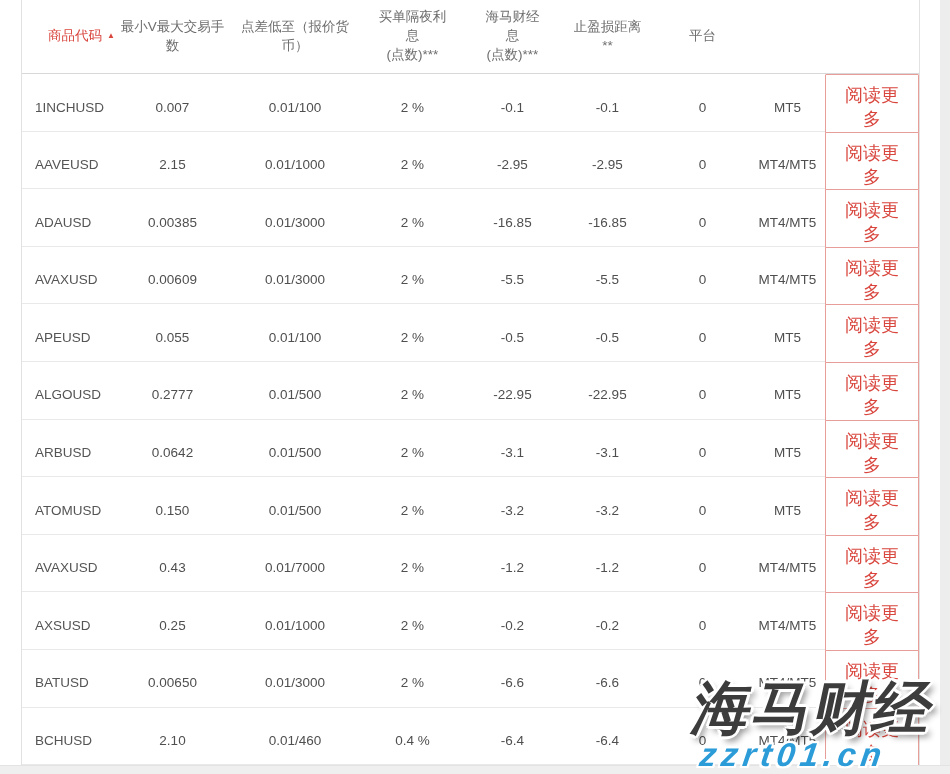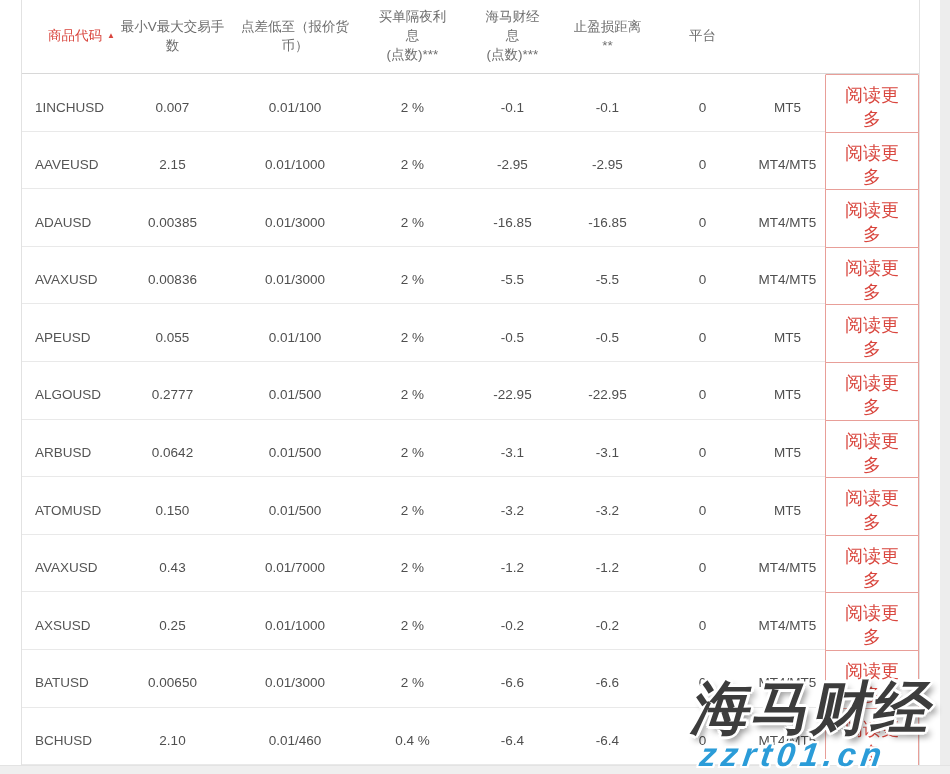--- a/index.html
+++ b/index.html
@@ -177,21 +177,21 @@
           <div class="td">0.01/3000</div>
           <div class="td">2 %</div>
           <div class="td">-16.85</div>
           <div class="td">-16.85</div>
           <div class="td">0</div>
           <div class="td">MT4/MT5</div>
           <div class="td action"><button class="read-more-btn">阅读更多</button></div>
         </div>
         <div class="row">
           <div class="td code">AVAXUSD</div>
-          <div class="td">0.00836</div>
+          <div class="td">0.00609</div>
           <div class="td">0.01/3000</div>
           <div class="td">2 %</div>
           <div class="td">-5.5</div>
           <div class="td">-5.5</div>
           <div class="td">0</div>
           <div class="td">MT4/MT5</div>
           <div class="td action"><button class="read-more-btn">阅读更多</button></div>
         </div>
         <div class="row">
           <div class="td code">APEUSD</div>

